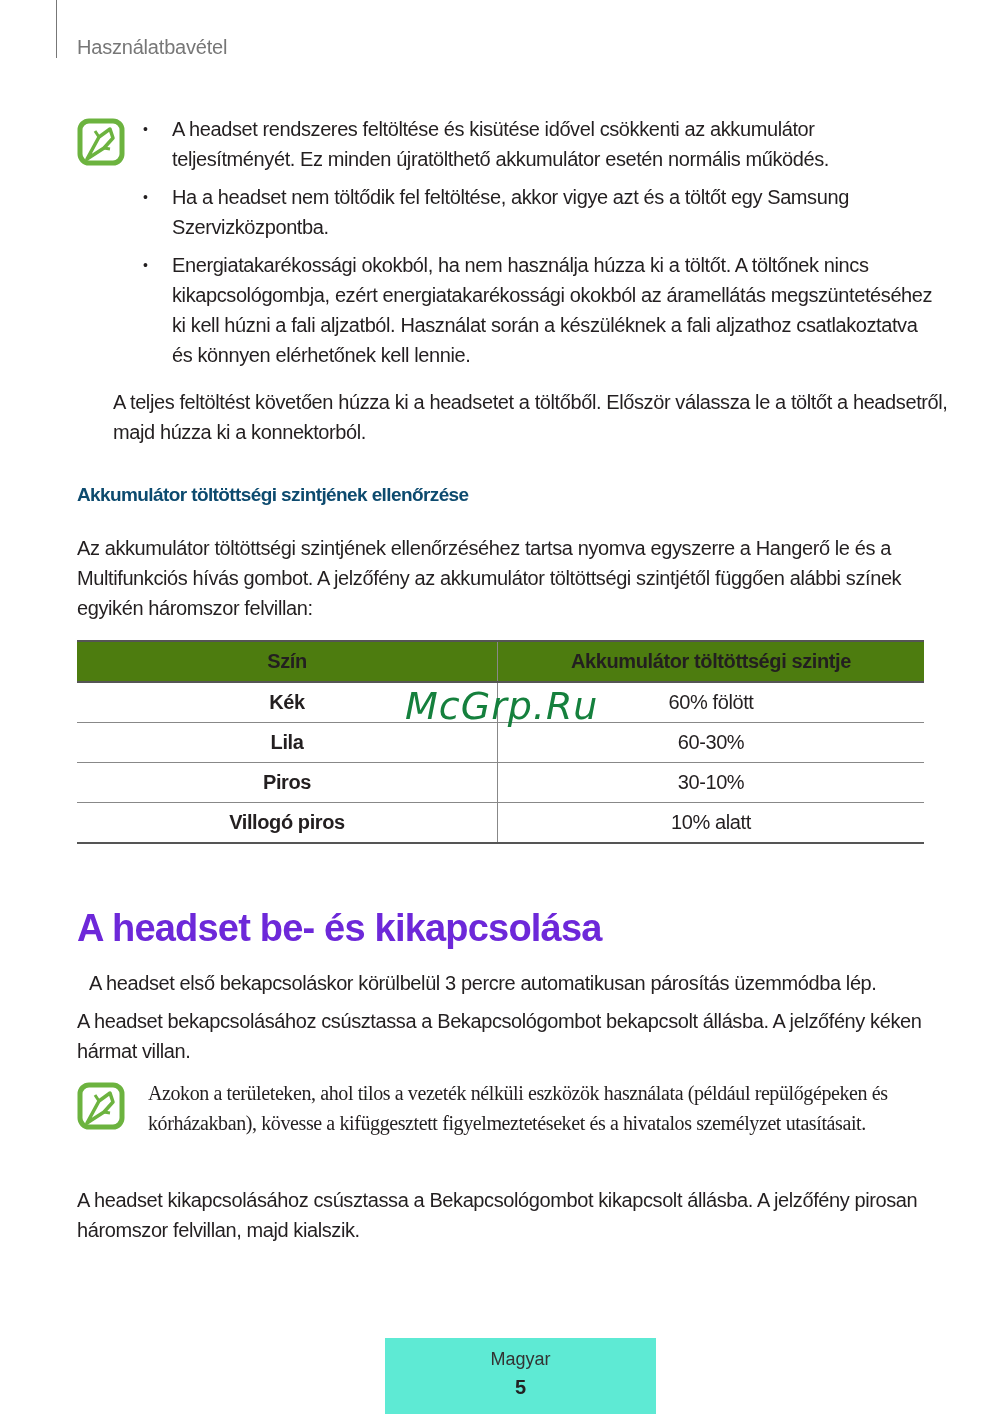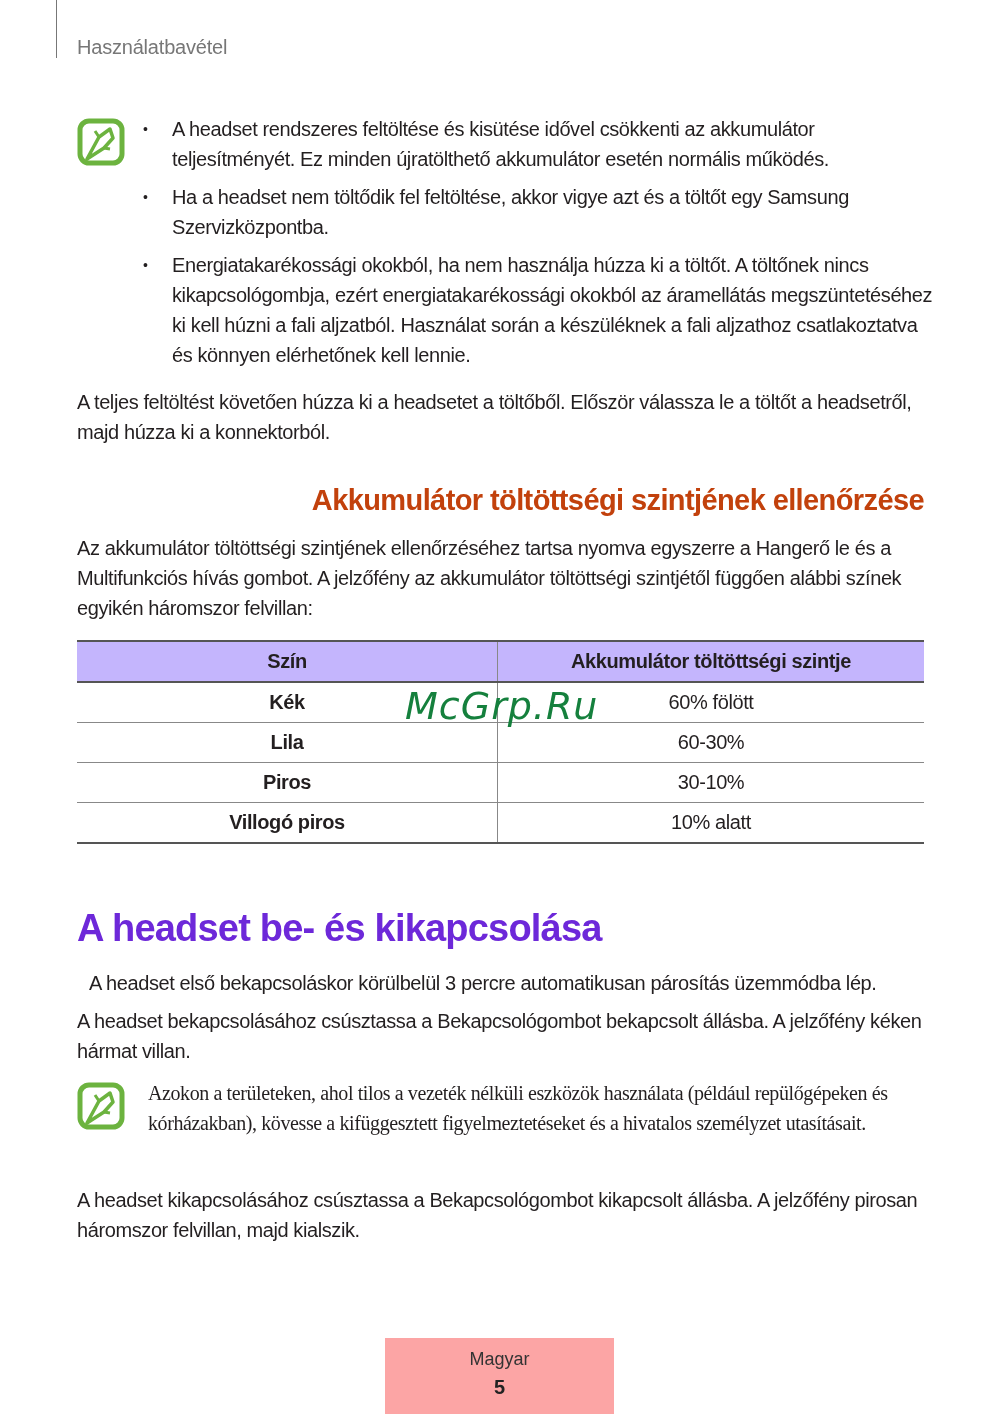--- a/index.html
+++ b/index.html
@@ -9,30 +9,30 @@
   }
   .header-rule { position: absolute; left: 56px; top: 0; width: 1px; height: 58px; background: #777; }
   .header-title { position: absolute; left: 77px; top: 36px; font-size: 20px; color: #777; letter-spacing: -0.2px; }
   .content { position: absolute; left: 77px; width: 847px; }
   .note { position: absolute; left: 77px; display: flex; }
   .note-icon { width: 48px; height: 48px; flex: 0 0 48px; }
   .bullets { list-style: none; margin: 0; padding: 0; position: absolute; left: 143px; top: 114px; width: 790px; }
   .bullets li { position: relative; padding-left: 29px; font-size: 20px; line-height: 30px; margin-bottom: 8px; letter-spacing: -0.4px; }
   .bullets li::before { content: "•"; position: absolute; left: 0; top: 0; font-size: 14px; }
   .para { font-size: 20px; line-height: 30px; margin: 0; letter-spacing: -0.4px; }
-  .h2 { font-size: 29px; font-weight: bold; color: #c2410c; margin: 0; letter-spacing: -0.6px; text-align: right; }
+  .h2 { font-size: 19px; font-weight: bold; color: #0c4a6e; margin: 0; letter-spacing: -0.6px; }
   .h1 { font-size: 38px; font-weight: bold; color: #6d28d9; margin: 0; letter-spacing: -0.8px; }
   table.levels { position: absolute; left: 77px; top: 640px; width: 847px; border-collapse: collapse; font-size: 20px; letter-spacing: -0.4px; }
-  table.levels th { background: #c4b5fd; font-weight: bold; height: 37px; border-top: 2px solid #555; border-bottom: 2px solid #555; }
+  table.levels th { background: #4d7c0f; font-weight: bold; height: 37px; border-top: 2px solid #555; border-bottom: 2px solid #555; }
   table.levels td { height: 37px; text-align: center; border-bottom: 1px solid #888; }
   table.levels tr:last-child td { border-bottom: 2px solid #555; }
   table.levels .c1 { width: 418px; border-right: 1px solid #888; font-weight: bold; }
   table.levels th.c1 { font-weight: bold; }
   .watermark { position: absolute; left: 405px; top: 684px; font-size: 38px; font-style: italic; color: #15803d; letter-spacing: 1px; font-family: "DejaVu Sans", sans-serif; }
-  .footer-box { position: absolute; left: 385px; top: 1338px; width: 229px; height: 76px; background: #fca5a5; text-align: center; }
+  .footer-box { position: absolute; left: 385px; top: 1338px; width: 271px; height: 76px; background: #5eead4; text-align: center; }
   .footer-lang { display: block; margin-top: 11px; font-size: 18px; color: #333; }
   .footer-page { display: block; margin-top: 6px; font-size: 20px; font-weight: bold; color: #222; }
 </style>
 </head>
 <body>
 
 <div class="header-rule"></div>
 <div class="header-title">Használatbavétel</div>
 
 <div class="note" style="top:118px;">
@@ -41,21 +41,21 @@
     <path d="M10 41 L22 19 L33 11 L36 20 L27 30 Z" fill="none" stroke="#6cb33f" stroke-width="3.5" stroke-linejoin="round"></path>
     <path d="M22 19 L18 13 M27 30 L33 31" stroke="#6cb33f" stroke-width="3" fill="none"></path>
   </svg>
 </div>
 <ul class="bullets">
   <li>A headset rendszeres feltöltése és kisütése idővel csökkenti az akkumulátor teljesítményét. Ez minden újratölthető akkumulátor esetén normális működés.</li>
   <li>Ha a headset nem töltődik fel feltöltése, akkor vigye azt és a töltőt egy Samsung Szervizközpontba.</li>
   <li>Energiatakarékossági okokból, ha nem használja húzza ki a töltőt. A töltőnek nincs kikapcsológombja, ezért energiatakarékossági okokból az áramellátás megszüntetéséhez ki kell húzni a fali aljzatból. Használat során a készüléknek a fali aljzathoz csatlakoztatva és könnyen elérhetőnek kell lennie.</li>
 </ul>
 
-<div class="content" style="top:387px;">
+<div class="content" style="top:387px;margin-left:36px;">
   <p class="para">A teljes feltöltést követően húzza ki a headsetet a töltőből. Először válassza le a töltőt a headsetről, majd húzza ki a konnektorból.</p>
 </div>
 
 <div class="content" style="top:484px;">
   <h2 class="h2">Akkumulátor töltöttségi szintjének ellenőrzése</h2>
 </div>
 
 <div class="content" style="top:533px;">
   <p class="para">Az akkumulátor töltöttségi szintjének ellenőrzéséhez tartsa nyomva egyszerre a Hangerő le és a Multifunkciós hívás gombot. A jelzőfény az akkumulátor töltöttségi szintjétől függően alábbi színek egyikén háromszor felvillan:</p>
 </div>

